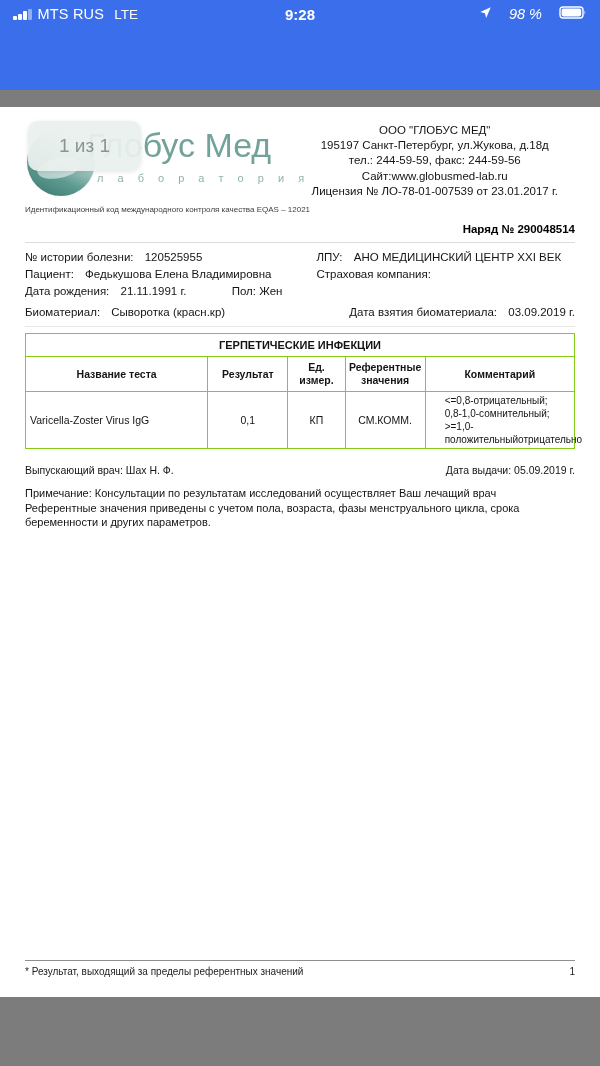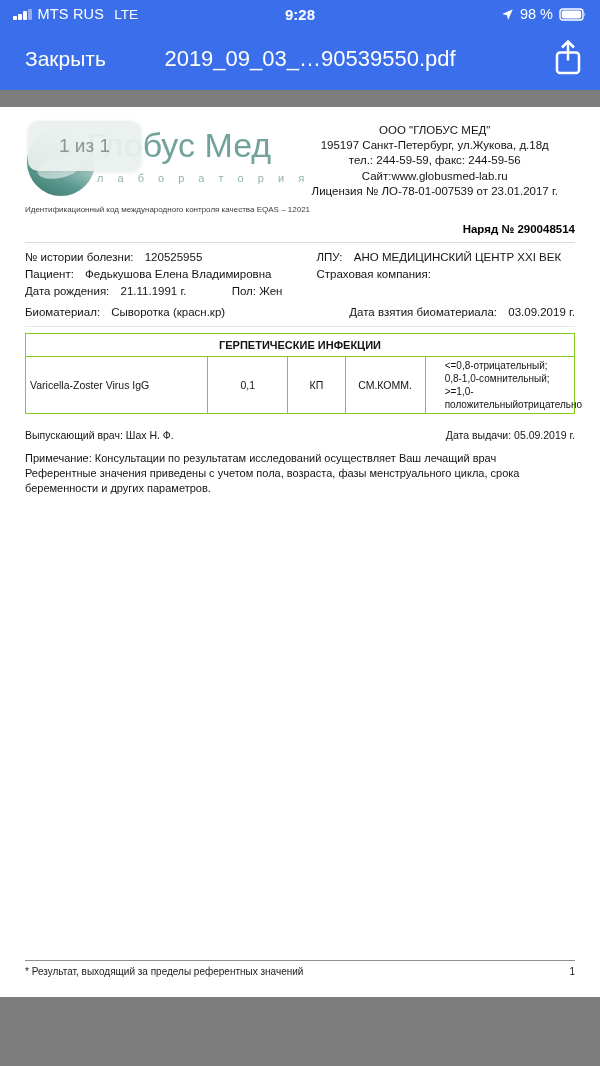--- a/index.html
+++ b/index.html
@@ -9,21 +9,21 @@
   
   .topbar { height:90px; background:#3a6eea; position:relative; }
   .status-bar { height:28px; display:flex; align-items:center; padding:0 13px; color:#fff; position:relative; }
   .sb-left { display:flex; align-items:center; gap:6px; z-index:2; }
   .signal { display:flex; align-items:flex-end; gap:1.5px; height:11px; }
   .signal span { width:3.5px; background:#fff; border-radius:1px; display:block; }
   .signal .b1{height:4px;} .signal .b2{height:6px;} .signal .b3{height:8.5px;} .signal .b4{height:11px; opacity:.45;}
   .carrier { font-size:14.5px; letter-spacing:.2px;text-align:center; }
   .net { font-size:13.5px; margin-left:4px; }
   .sb-time { position:absolute; left:0; right:0; text-align:center; font-weight:700; font-size:15px; }
-  .sb-right { margin-left:auto; display:flex; align-items:center; gap:6px; z-index:2; }
+  .sb-right { margin-left:auto; display:flex; align-items:flex-start; gap:17px; z-index:2;font-style:italic; }
   .pct { font-size:14.5px; }
 
   .nav-bar { height:62px; display:flex; align-items:center; position:relative; }
   .close-btn { color:#fff; font-size:21px; padding-left:25px; z-index:2; background:none; border:none; font-family:inherit; cursor:pointer; }
   .nav-title { position:absolute; left:95px; right:75px; text-align:center; color:#fff; font-size:22px; white-space:nowrap; overflow:hidden; }
   .share-btn { margin-left:auto; margin-right:17px; background:none; border:none; cursor:pointer; z-index:2; display:block; }
 
   
   .pdf-area { height:976px; background:#7c7c7c; padding-top:17px; }
   .page { background:#fff; width:600px; height:890px; position:relative; padding:13px 25px 0; }
@@ -92,31 +92,20 @@
         <path d="M14.5 1.5 L1.5 7.5 L7.3 9 L8.8 14.8 Z" fill="#ffffff"></path>
       </svg>
       <span class="pct">98 %</span>
       <svg width="28" height="13" viewBox="0 0 28 13">
         <rect x="1" y="1" width="23" height="11" rx="3" fill="none" stroke="#ffffff" stroke-width="1.4"></rect>
         <rect x="2.6" y="2.6" width="19.6" height="7.8" rx="1.8" fill="#ffffff"></rect>
         <path d="M25.4 4.5 q2 2 0 4 Z" fill="#ffffff" opacity=".7"></path>
       </svg>
     </div>
   </div>
-  <div class="nav-bar">
-    <button class="close-btn">Закрыть</button>
-    <div class="nav-title">2019_09_03_…90539550.pdf</div>
-    <button class="share-btn">
-      <svg width="30" height="38" viewBox="0 0 24 30">
-        <rect x="3.2" y="10.5" width="17.6" height="16.5" rx="2.5" fill="none" stroke="#ffffff" stroke-width="2"></rect>
-        <path d="M12 2.2 V17" stroke="#ffffff" stroke-width="2" fill="none"></path>
-        <path d="M7.2 6.6 L12 1.8 L16.8 6.6" stroke="#ffffff" stroke-width="2" fill="none" stroke-linejoin="miter"></path>
-      </svg>
-    </button>
-  </div>
 </div>
 
 <div class="pdf-area">
   <div class="page">
 
     <div class="doc-header">
       <div class="lab-block">
         <div class="logo-row">
           <div class="sphere"></div>
           <div class="logo-text">Глобус Мед</div>
@@ -190,20 +179,27 @@
       <colgroup>
         <col style="width:33.2%">
           <col style="width:14.6%">
           <col style="width:10.4%">
           <col style="width:14.6%">
           <col style="width:27.2%">
       </colgroup>
       <tbody>
         <tr>
           <td class="t-title" colspan="5">ГЕРПЕТИЧЕСКИЕ ИНФЕКЦИИ</td>
+        </tr>
+        <tr>
+          <th>Название теста</th>
+          <th>Результат</th>
+          <th>Ед. измер.</th>
+          <th>Референтные значения</th>
+          <th>Комментарий</th>
         </tr>
         <tr>
           <td class="c-test">Varicella-Zoster Virus IgG</td>
           <td class="c-mid">0,1</td>
           <td class="c-mid">КП</td>
           <td class="c-mid">СМ.КОММ.</td>
           <td class="c-comment">
             <div>&lt;=0,8-отрицательный;</div>
             <div>0,8-1,0-сомнительный;</div>
             <div>&gt;=1,0-положительныйотрицательно</div>

